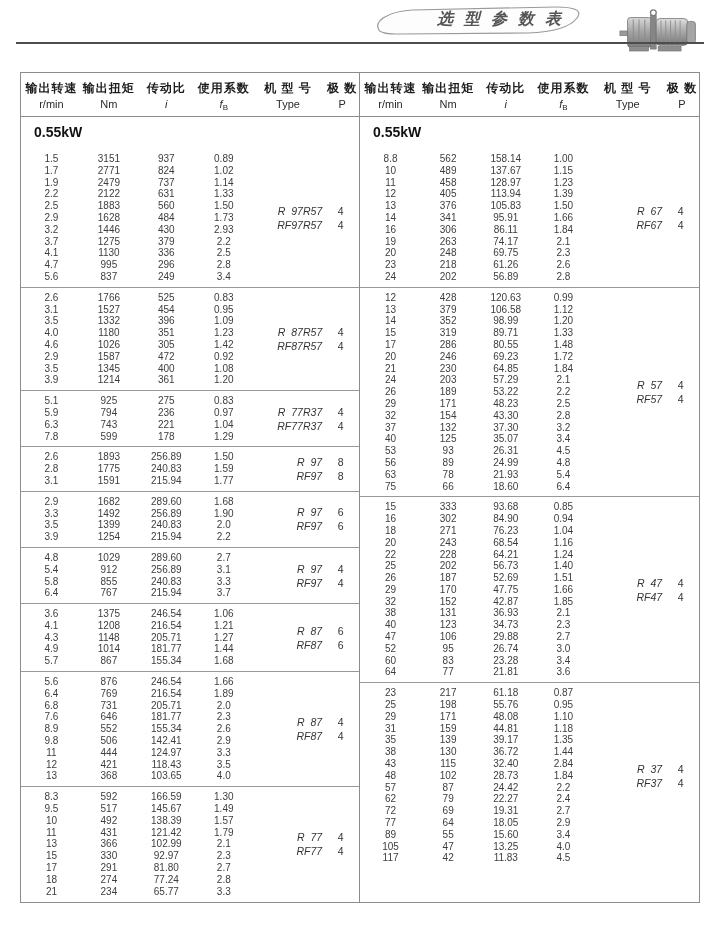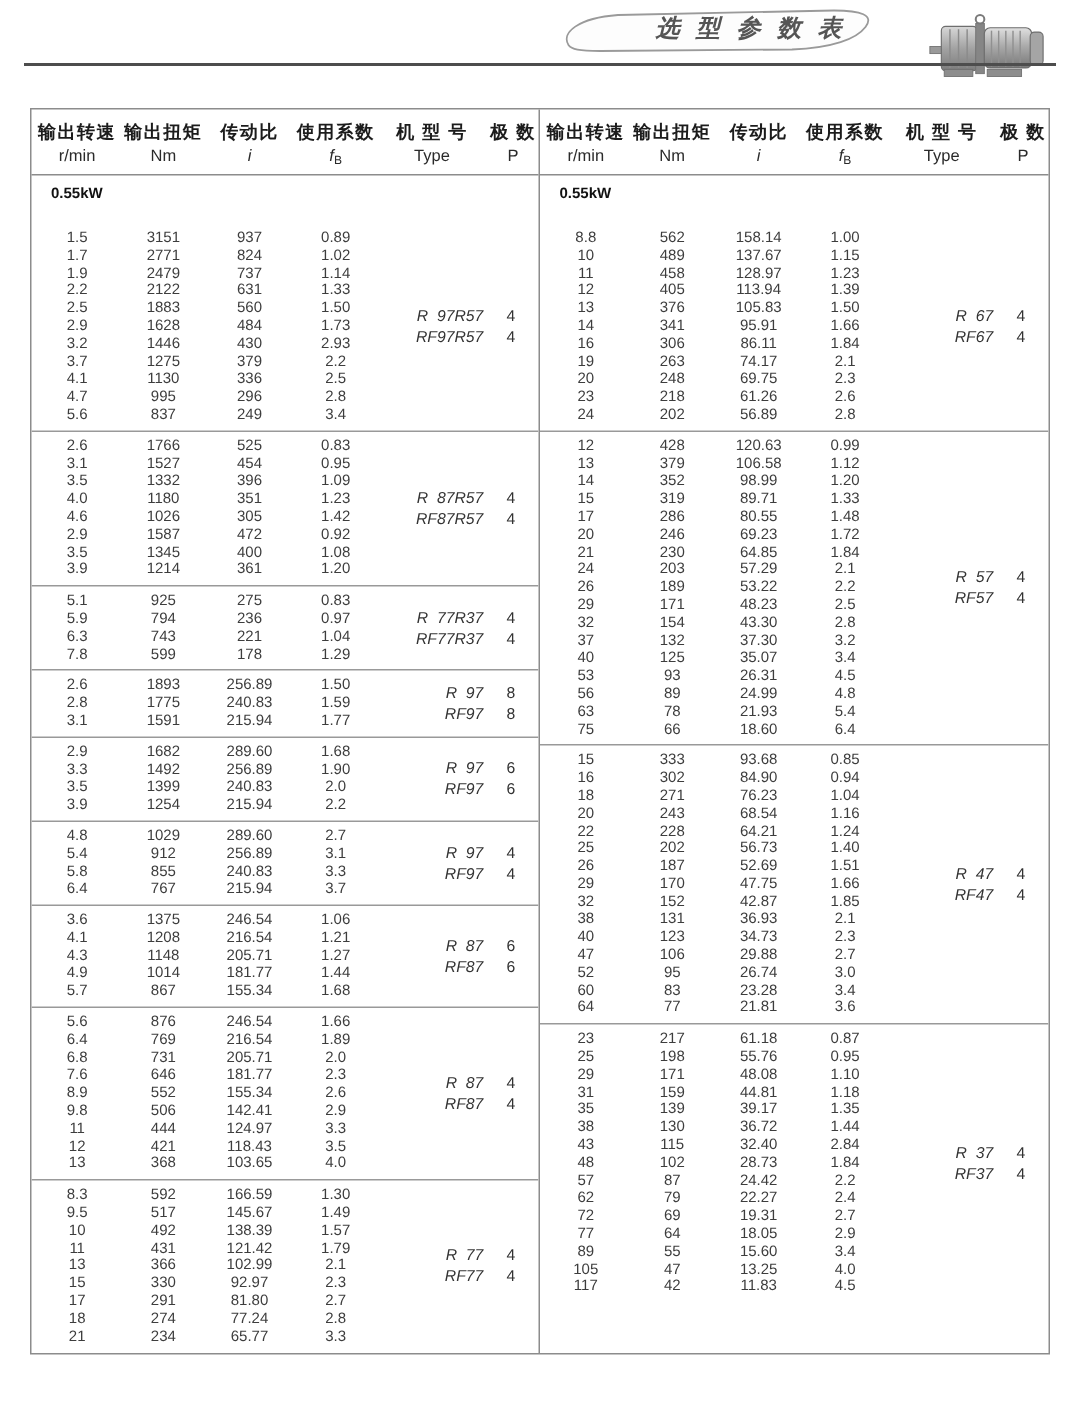--- a/index.html
+++ b/index.html
@@ -26,21 +26,21 @@
   .half{width:50%;display:flex;flex-direction:column;box-sizing:border-box;}
   .half.left{border-right:1px solid #8c8c8c;}
   .col-headers{height:43px;border-bottom:1px solid #8c8c8c;display:flex;flex-direction:column;justify-content:center;gap:1px;}
   .hrow{display:flex;}
   .hcell{text-align:center;box-sizing:border-box;}
   .zh .hcell{font-size:12px;font-weight:bold;color:#1c1c1c;letter-spacing:1px;}
   .en .hcell{font-size:11px;color:#2a2a2a;}
   .c1{width:18%;}.c2{width:16%;}.c3{width:18%;}.c4{width:16%;}.c5{width:22%;}.c6{width:10%;}
   .sub-b{font-size:8px;position:relative;top:2px;}
   .it{font-style:italic;}
-  .power-label{height:24px;padding:7px 0 1px 13px;font-size:10px;font-weight:bold;color:#111;box-sizing:content-box;}
+  .power-label{height:24px;padding:7px 0 1px 13px;font-size:14px;font-weight:bold;color:#111;box-sizing:content-box;}
   .sections{flex:1;display:flex;flex-direction:column;overflow:hidden;}
   .section{display:flex;padding:4px 0;position:relative;}
   .section + .section{border-top:1px solid #999;}
   .rows-col{width:68%;}
   .row{display:flex;height:11.8px;line-height:11.4px;font-size:10px;}
   .row .d{text-align:center;box-sizing:border-box;}
   .d1{width:26.5%;}.d2{width:23.5%;}.d3{width:26.5%;}.d4{width:23.5%;}
   .type-col{width:32%;display:flex;flex-direction:column;justify-content:center;gap:2px;}
   .type-line{display:flex;font-size:10.5px;line-height:12px;}
   .type-name{flex:1;text-align:right;padding-left:8px;white-space:pre;color:#333;font-style:italic;}

